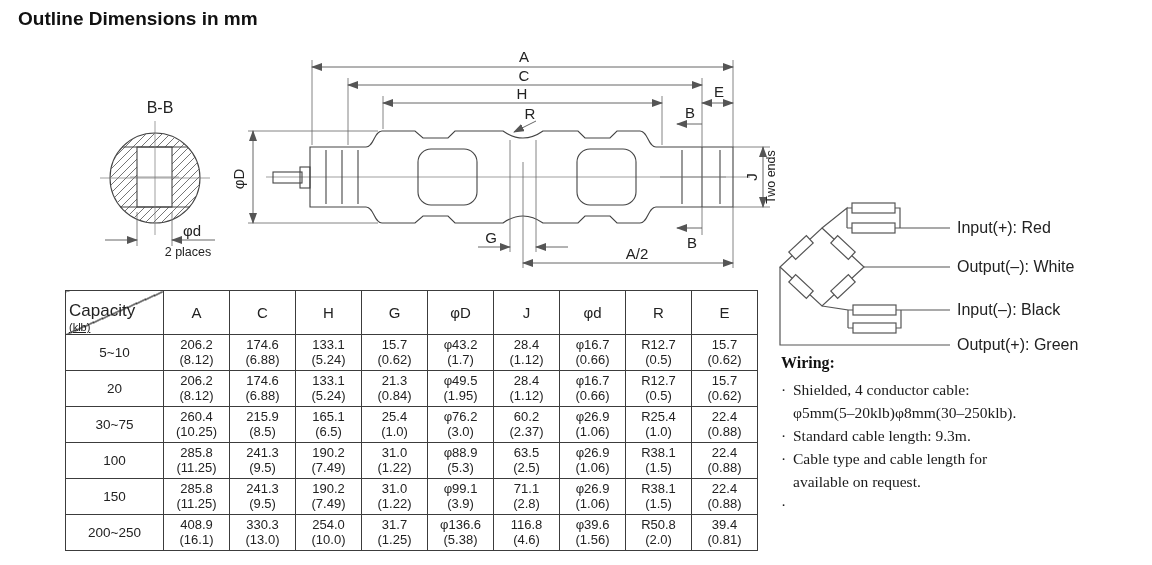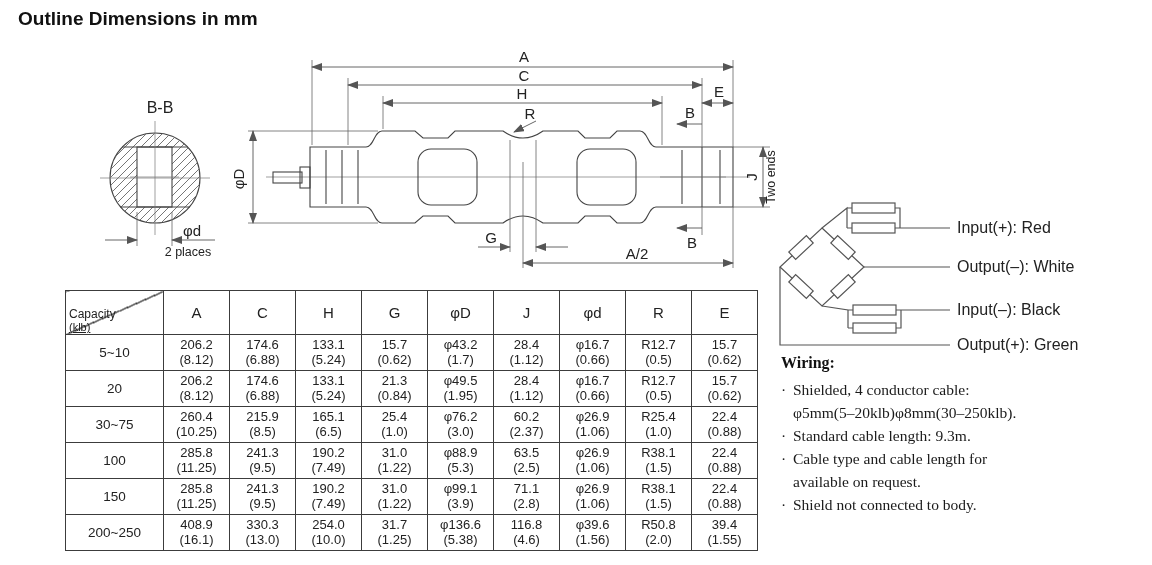--- a/index.html
+++ b/index.html
@@ -11,21 +11,21 @@
   #dim-table-wrap{left:65px;top:290px;}
   table.dims{border-collapse:collapse;table-layout:fixed;}
   table.dims th,table.dims td{border:1px solid #3c3c3c;padding:0;text-align:center;
       font-weight:normal;color:#222;}
   table.dims thead th{height:43px;font-size:15px;}
   table.dims td{height:35px;font-size:13px;line-height:1.12;}
   table.dims td.cap{font-size:13.5px;}
   th.corner{position:relative;width:96px;overflow:hidden;
      background:linear-gradient(to bottom right,transparent calc(50% - 0.7px),#3c3c3c calc(50% - 0.7px),#3c3c3c calc(50% + 0.7px),transparent calc(50% + 0.7px));}
   th.corner .tr{position:absolute;top:1px;right:2px;font-size:13px;margin-top:44px;}
-  th.corner .bl{position:absolute;bottom:13px;left:3px;font-size:12px;}
+  th.corner .bl{position:absolute;bottom:13px;left:3px;font-size:17px;}
   th.corner .bl2{position:absolute;bottom:1px;left:3px;font-size:11px;text-decoration:underline;}
   col.c-cap{width:98px;} col.c-dim{width:66px;}
   
   #wiring-notes{left:781px;top:354px;width:365px;font-family:Liberation Serif, serif;}
   #wiring-heading{font-size:16px;font-weight:bold;margin-bottom:6px;color:#111;}
   .note-line{font-size:15.5px;line-height:23px;white-space:nowrap;color:#1a1a1a;
      padding-left:12px;position:relative;}
   .note-line .bullet{position:absolute;left:0;top:0;}
   
   svg{position:absolute;}
@@ -441,30 +441,30 @@
           <td>
             <div>φ39.6</div>
             <div>(1.56)</div>
           </td>
           <td>
             <div>R50.8</div>
             <div>(2.0)</div>
           </td>
           <td>
             <div>39.4</div>
-            <div>(1.55)</div>
+            <div>(0.81)</div>
           </td>
         </tr>
       </tbody>
   </table>
 </div>
 
 <div class="abs" id="wiring-notes">
   <div id="wiring-heading">Wiring:</div>
   <div id="notes-list">
       <div class="note-line"><span class="bullet">·</span><span>Shielded, 4 conductor cable:</span></div>
       <div class="note-line"><span>φ5mm(5–20klb)φ8mm(30–250klb).</span></div>
       <div class="note-line"><span class="bullet">·</span><span>Standard cable length: 9.3m.</span></div>
       <div class="note-line"><span class="bullet">·</span><span>Cable type and cable length for</span></div>
       <div class="note-line"><span>available on request.</span></div>
-      <div class="note-line"><span class="bullet">·</span><span>Shield not connected to body.</span></div>
+      <div class="note-line"><span class="bullet">·</span></div>
     </div>
 </div>
 
 </body></html>

